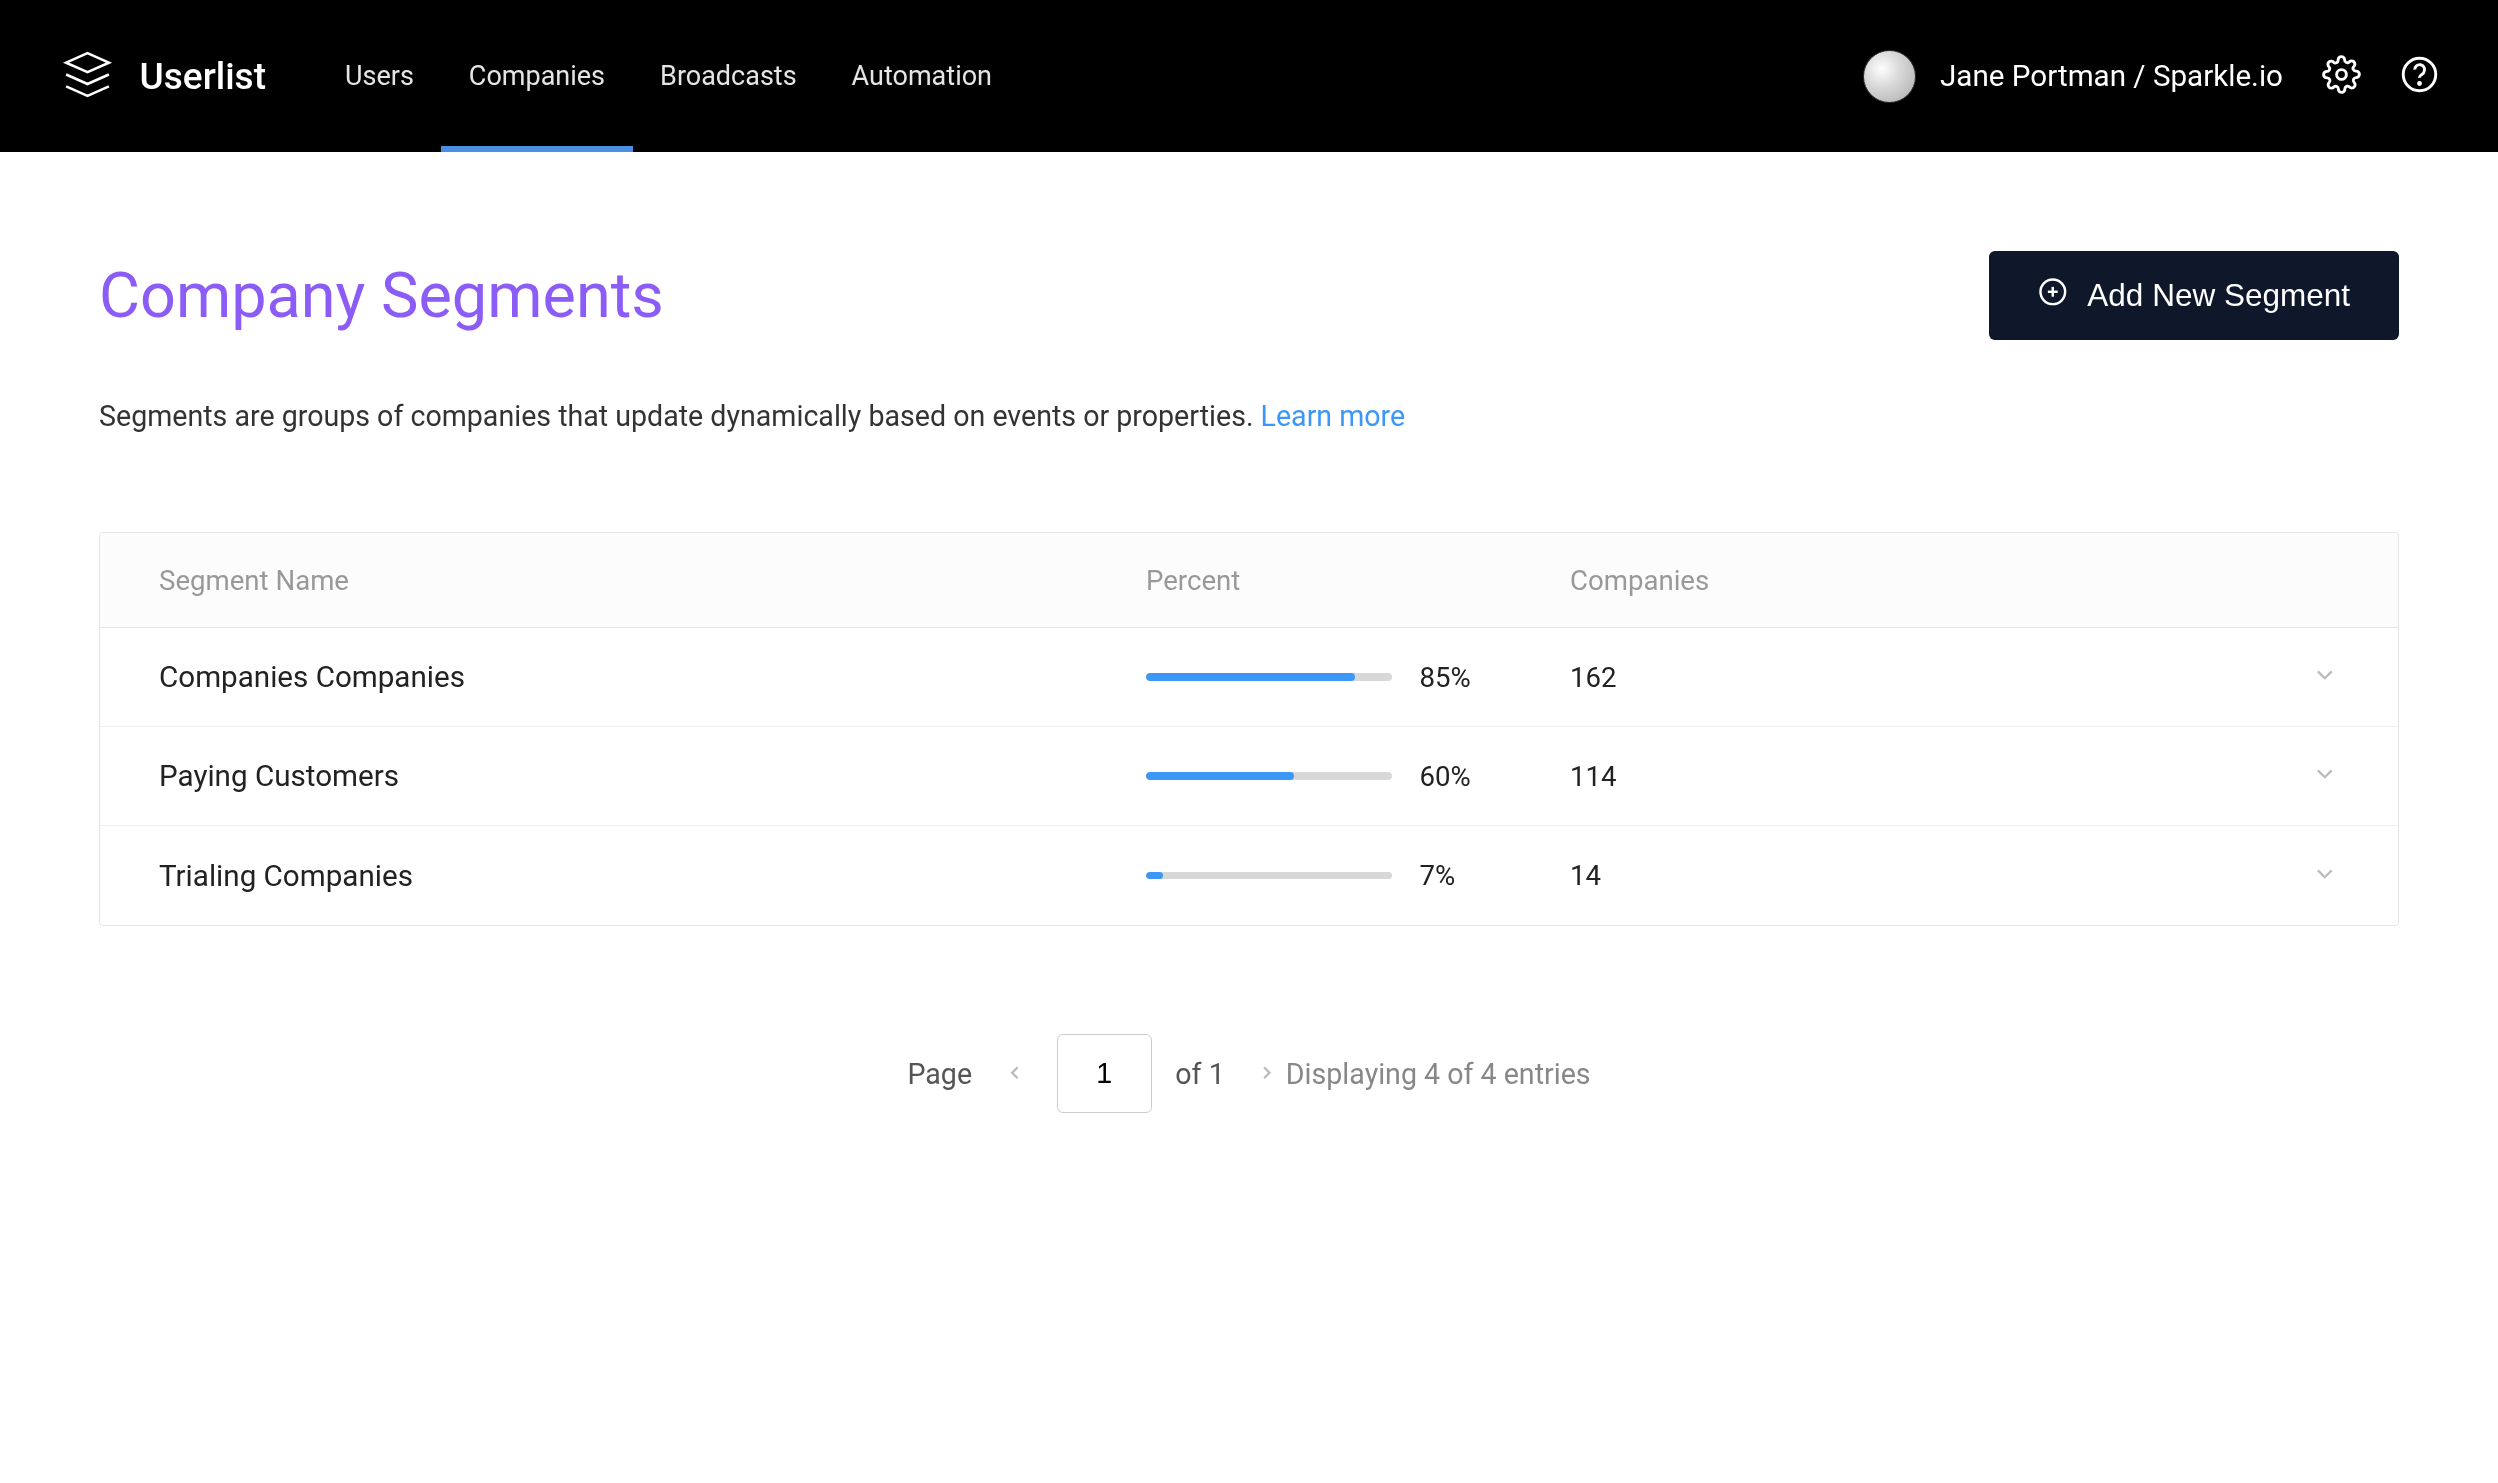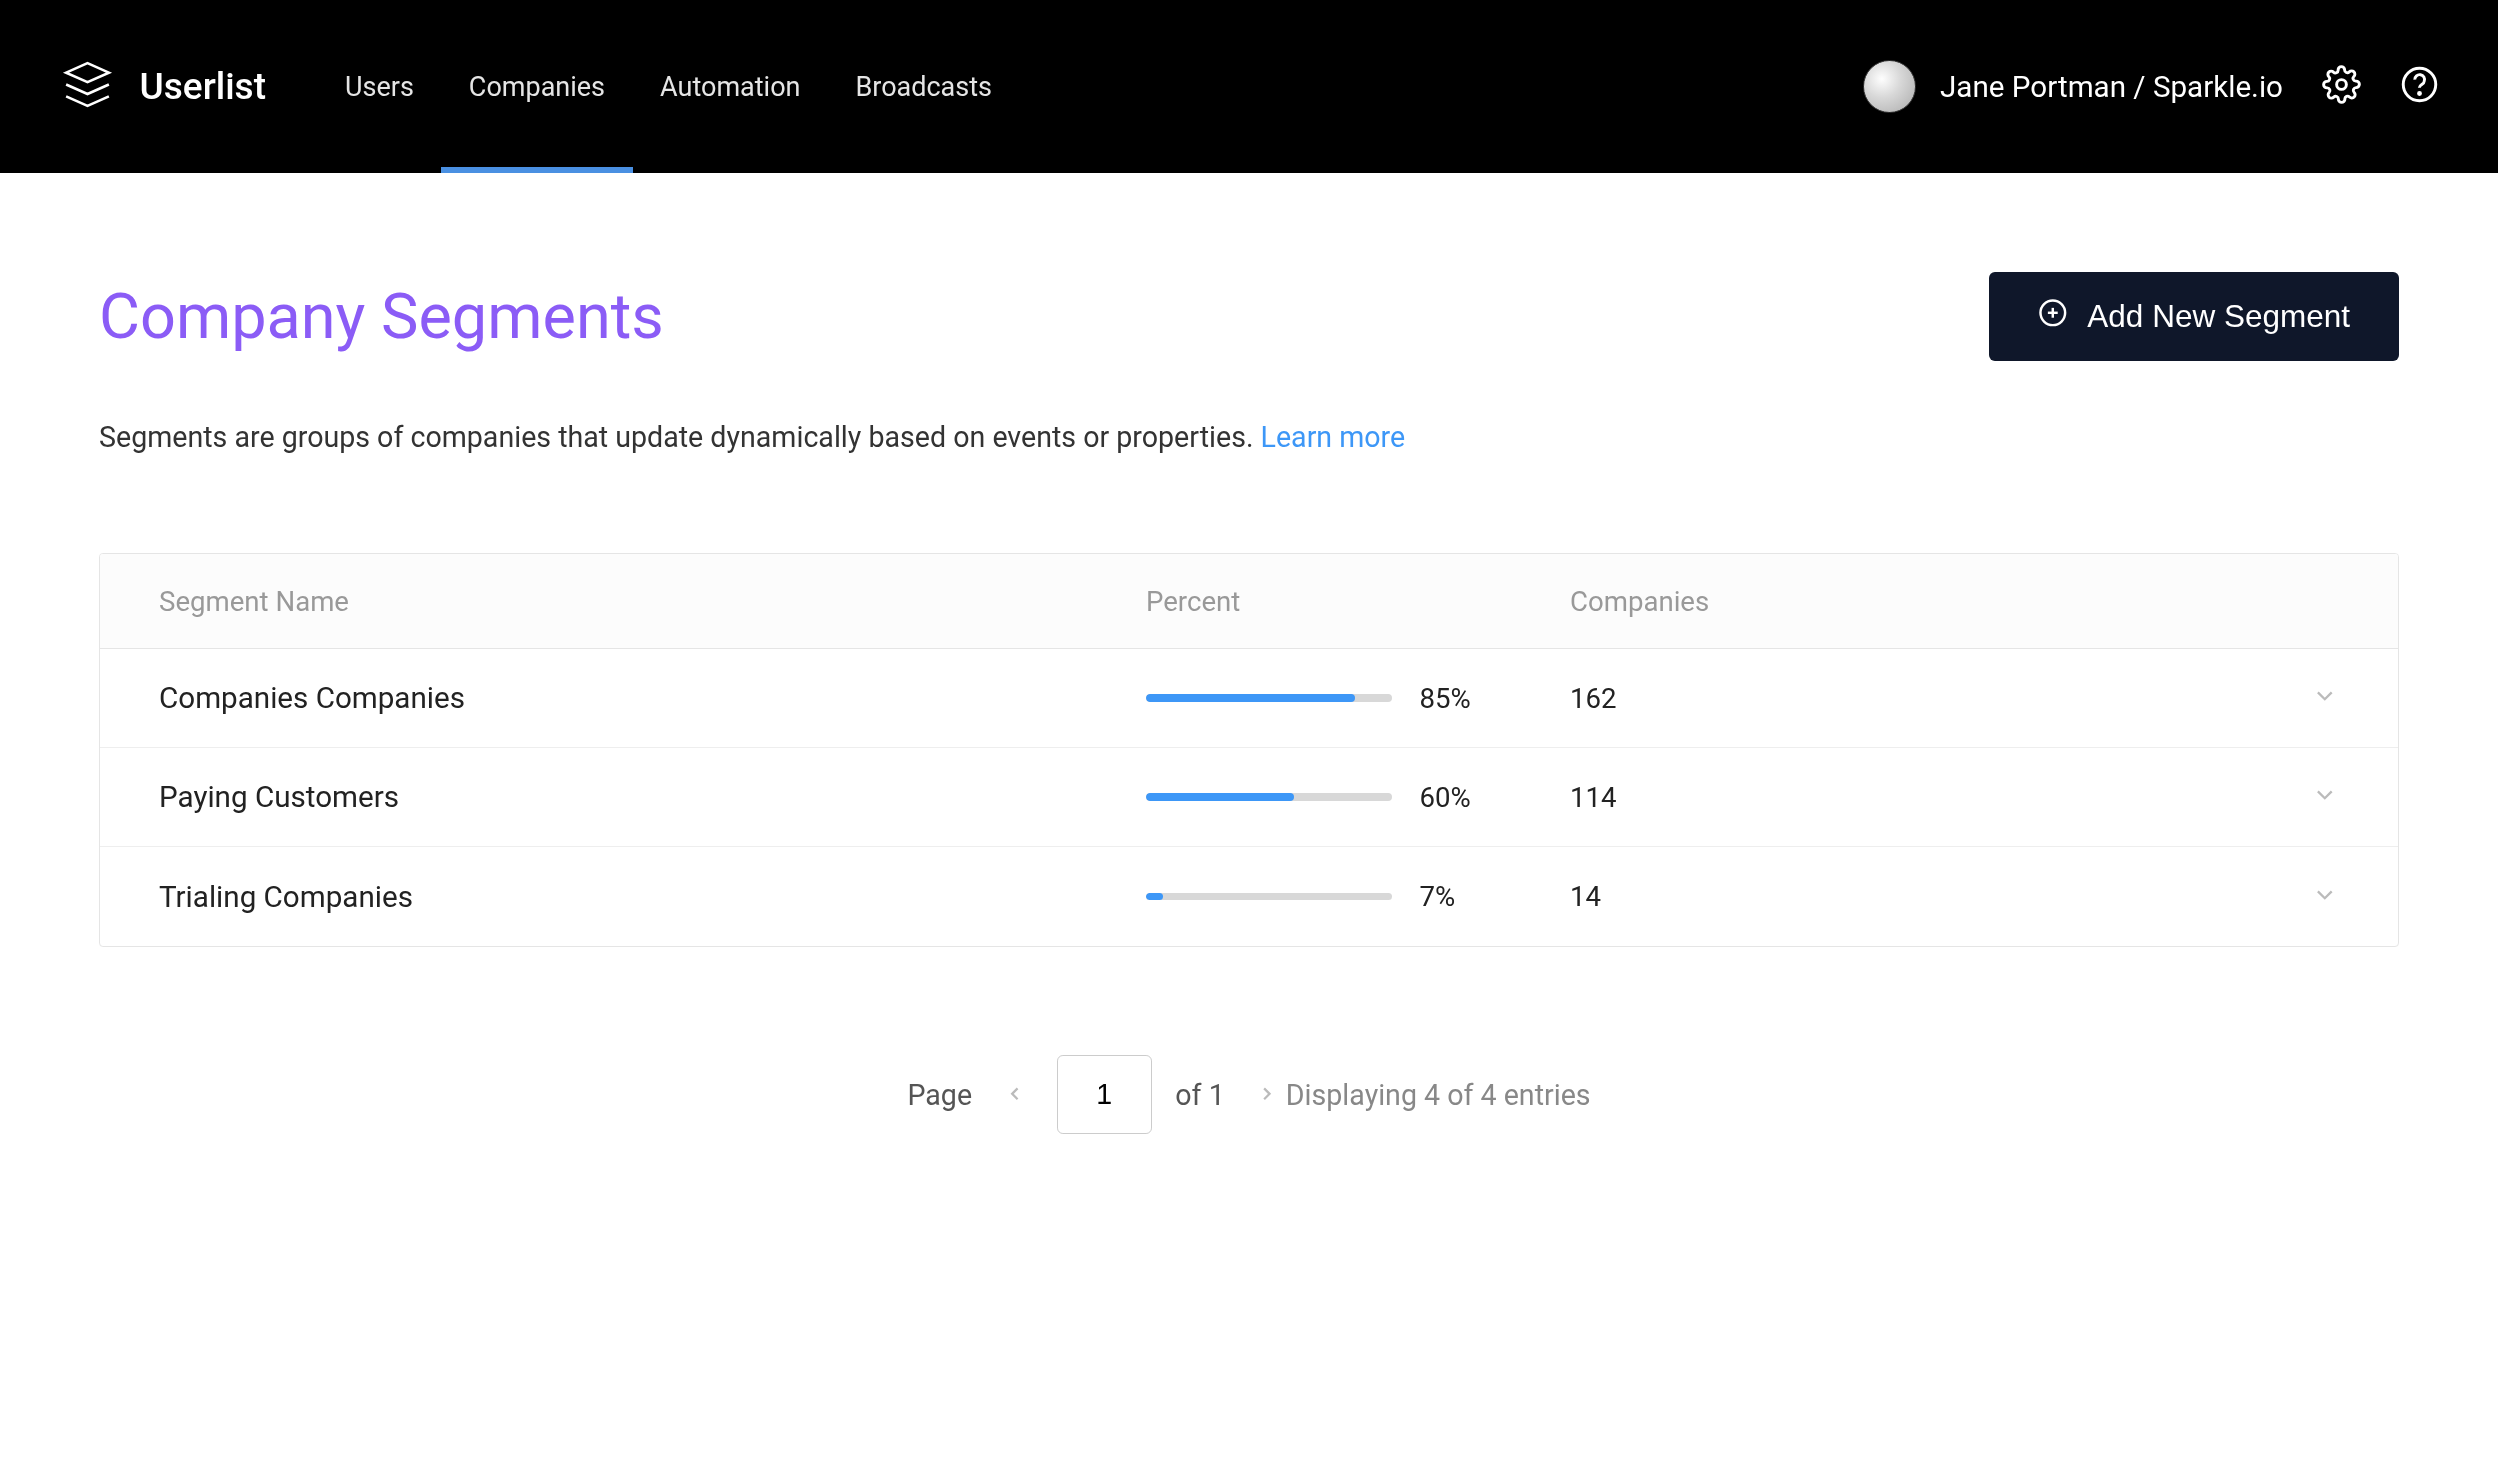--- a/index.html
+++ b/index.html
@@ -6,21 +6,21 @@
   body {
     font-family: -apple-system, BlinkMacSystemFont, "Segoe UI", Roboto, Helvetica, Arial, sans-serif;
     background: #fff;
     color: #1a1a1a;
     width: 2498px;
   }
 
   
   .topbar {
     background: #000;
-    height: 173px;
+    height: 152px;
     display: flex;
     align-items: center;
     padding: 0 59px;
     color: #fff;
   }
   .brand {
     display: flex;
     align-items: center;
     gap: 23.6px;
     margin-right: 79px;
@@ -230,24 +230,24 @@
   </div>
 
   <div class="nav-links">
     <div class="nav-link">
         <span>Users</span>
       </div>
     <div class="nav-link active">
         <span>Companies</span>
       </div>
     <div class="nav-link">
+        <span>Broadcasts</span>
+      </div>
+    <div class="nav-link">
         <span>Automation</span>
-      </div>
-    <div class="nav-link">
-        <span>Broadcasts</span>
       </div>
   </div>
 
   <div class="topbar-right">
     <div class="user-info">
       <div class="avatar"></div>
       <span class="user-name">Jane Portman / Sparkle.io</span>
     </div>
     <div class="icon-btn">
       <span>

